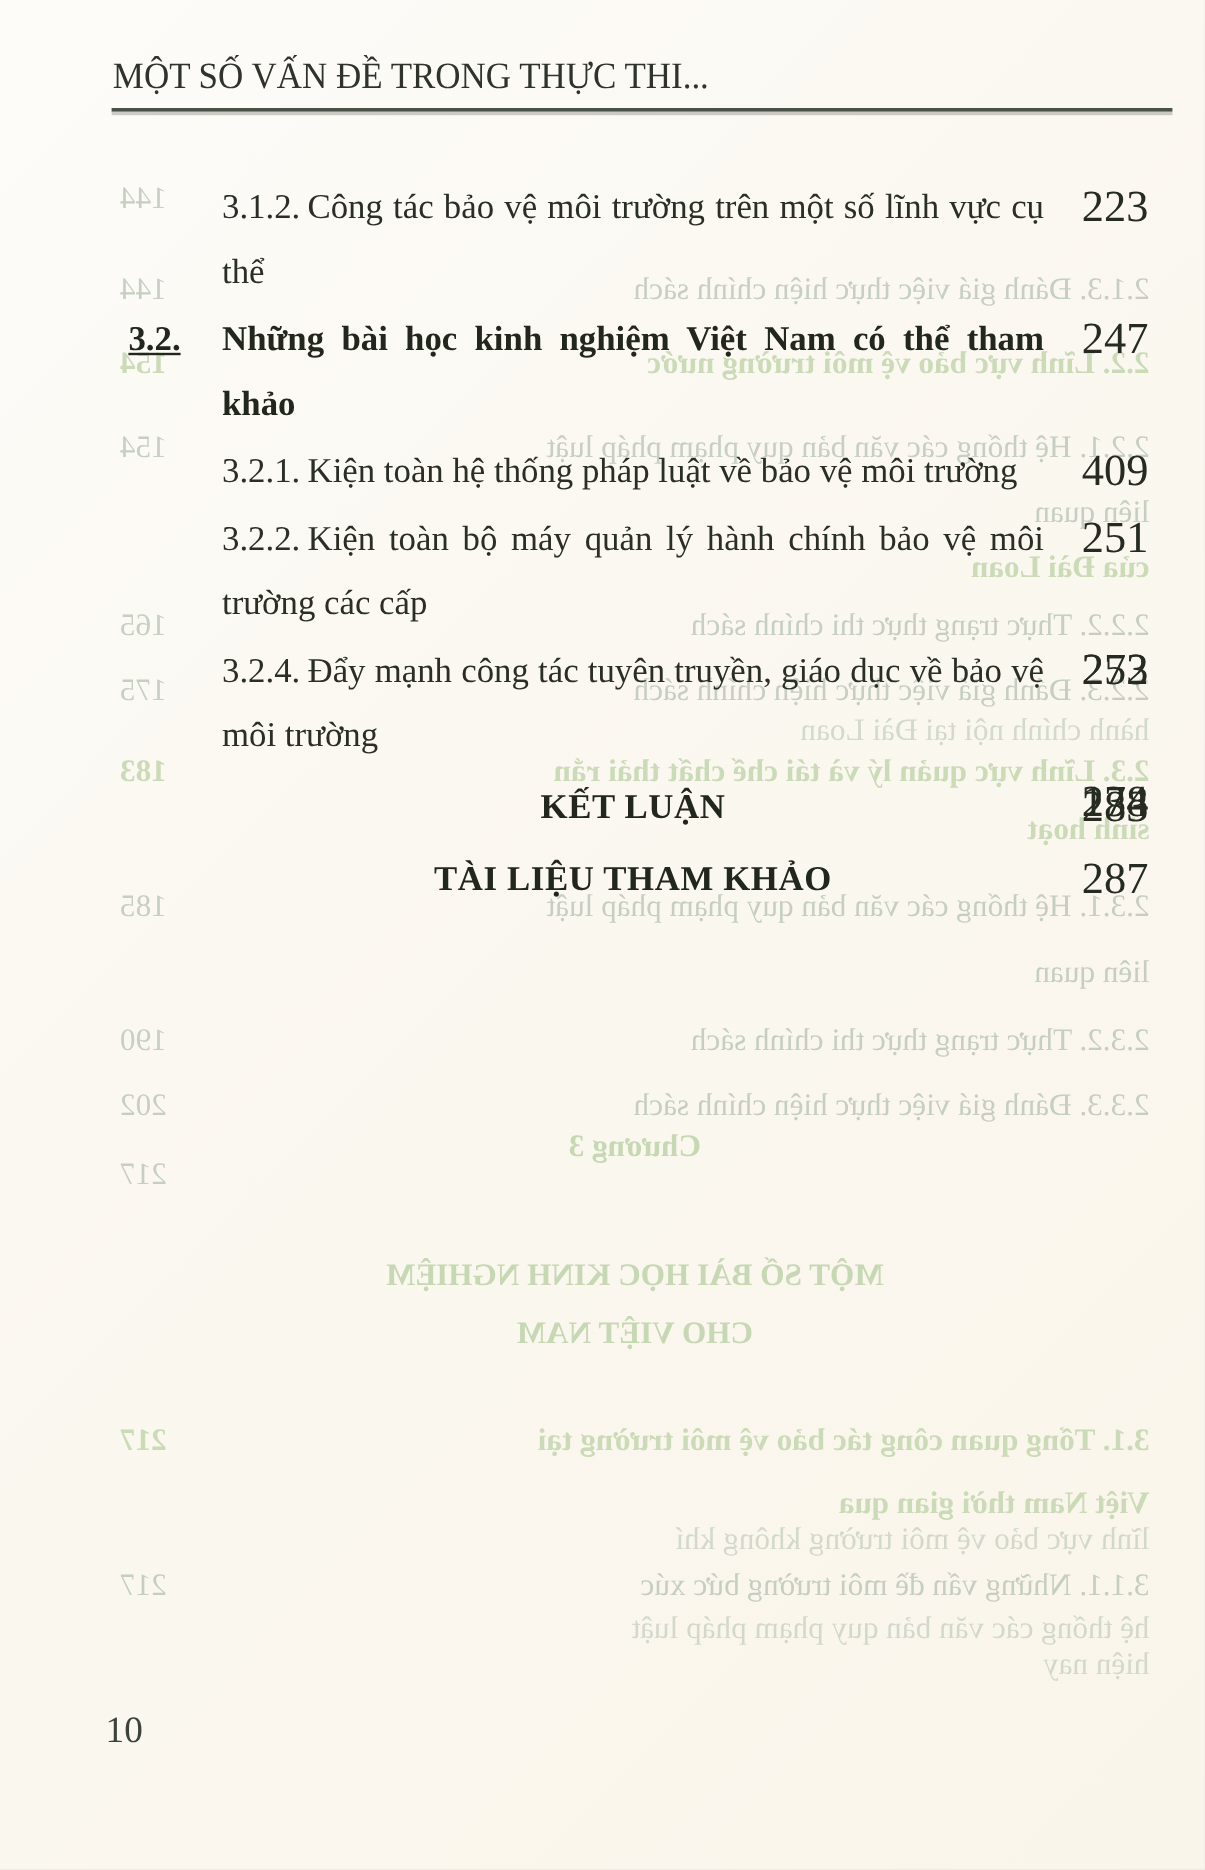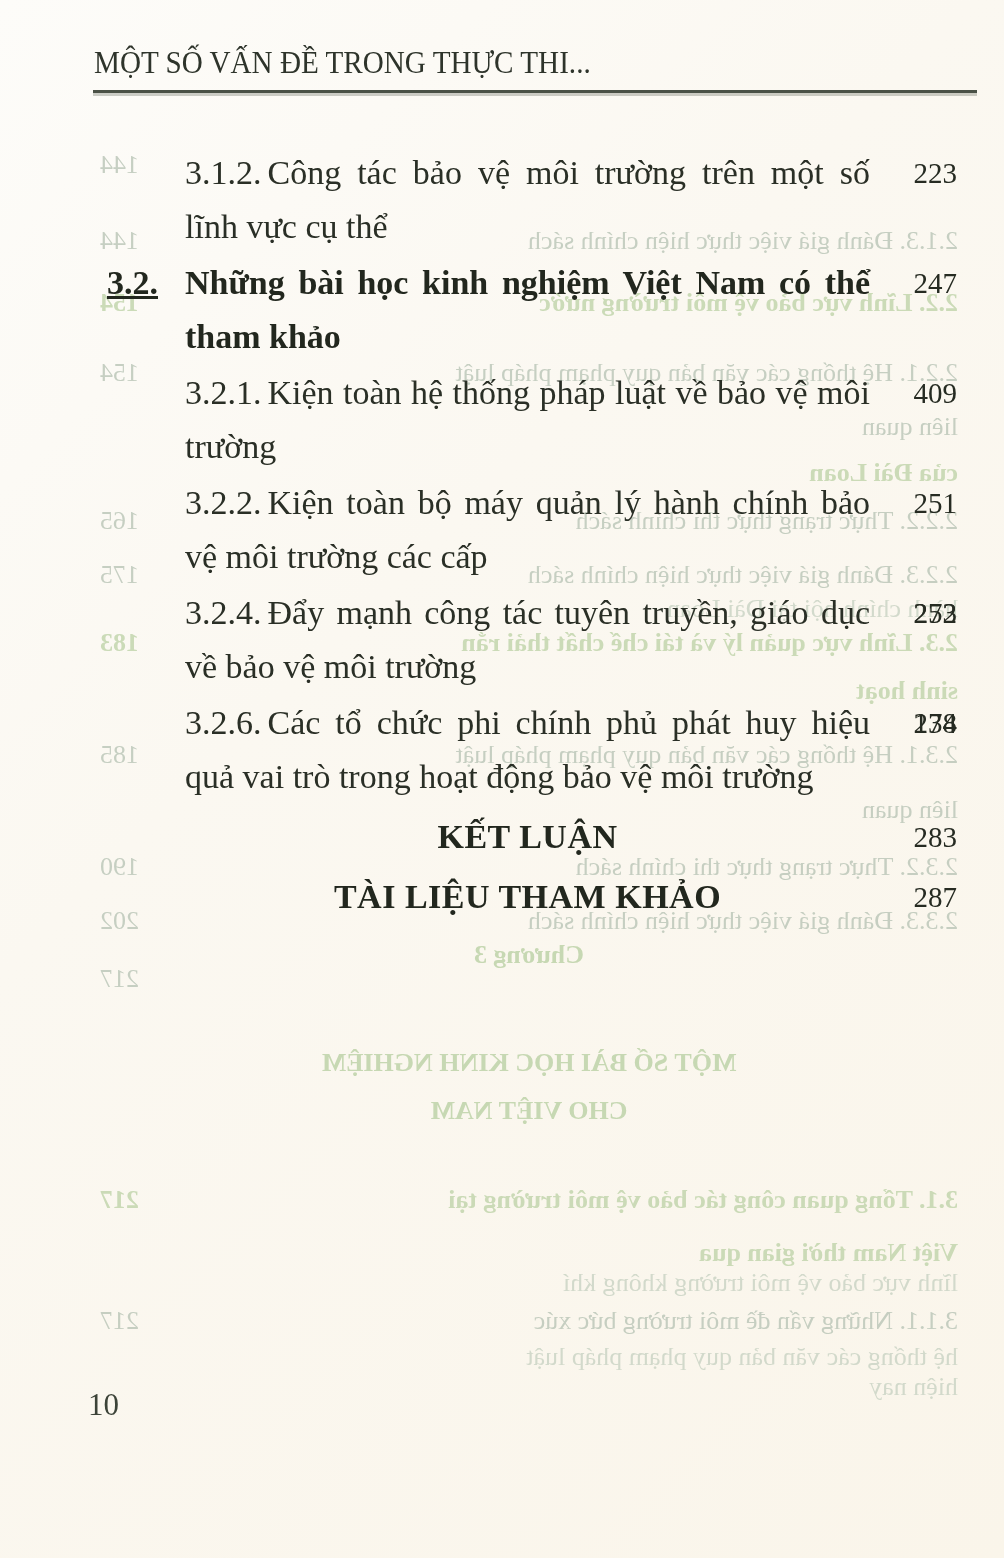--- a/index.html
+++ b/index.html
@@ -35,33 +35,33 @@
   .head-rule{
     position:absolute;left:93px;right:27px;top:90px;height:3px;
     background:#4a5146;
     box-shadow:0 3px 0 rgba(74,81,70,.28);
   }
   .toc{position:absolute;left:185px;right:47px;top:146px;}
   .toc-entry{position:relative;margin-bottom:2px;}
   .toc-entry--push{margin-top:6px;}
   .toc-entry__text{
     width:685px;
-    font-size:34px;line-height:54px;
+    font-size:29px;line-height:54px;
     text-align:justify;
   }
   .toc-entry--bold .toc-entry__text{font-weight:bold;color:#22271e;}
   .toc-entry--plain .toc-entry__text{text-align:center;letter-spacing:.5px;}
   .toc-entry__num{margin-right:6px;}
   .toc-entry__num--hang{position:absolute;left:-78px;top:0;font-weight:bold;line-height:54px;text-decoration:underline;}
   .toc-entry__page{
     position:absolute;right:0;top:0;
-    font-size:29px;line-height:54px;color:#262b22;
+    font-size:37px;line-height:54px;color:#262b22;
   }
   .folio{
-    position:absolute;left:88px;top:1387px;
+    position:absolute;left:88px;top:1424px;
     font-size:31px;color:#3c4338;
   }
 </style>
 </head>
 <body>
 
 <div class="page">
 
   <div class="ghost-layer" id="ghost-layer">
       <div class="ghost" style="top: 150px;">
@@ -179,21 +179,20 @@
           <div class="toc-entry__page">253</div>
         </div>
         <div class="toc-entry">
           <div class="toc-entry__text"><span class="toc-entry__num">3.2.4.</span><span>Đẩy mạnh công tác tuyên truyền, giáo dục về bảo vệ môi trường</span></div>
           <div class="toc-entry__page">272</div>
         </div>
         <div class="toc-entry">
           <div class="toc-entry__page">134</div>
         </div>
         <div class="toc-entry">
-          <div class="toc-entry__text"><span class="toc-entry__num">3.2.6.</span><span>Các tổ chức phi chính phủ phát huy hiệu quả vai trò trong hoạt động bảo vệ môi trường</span></div>
           <div class="toc-entry__page">278</div>
         </div>
         <div class="toc-entry toc-entry--bold toc-entry--push toc-entry--plain">
           <div class="toc-entry__text"><span>KẾT LUẬN</span></div>
           <div class="toc-entry__page">283</div>
         </div>
         <div class="toc-entry toc-entry--bold toc-entry--push toc-entry--plain">
           <div class="toc-entry__text"><span>TÀI LIỆU THAM KHẢO</span></div>
           <div class="toc-entry__page">287</div>
         </div>

